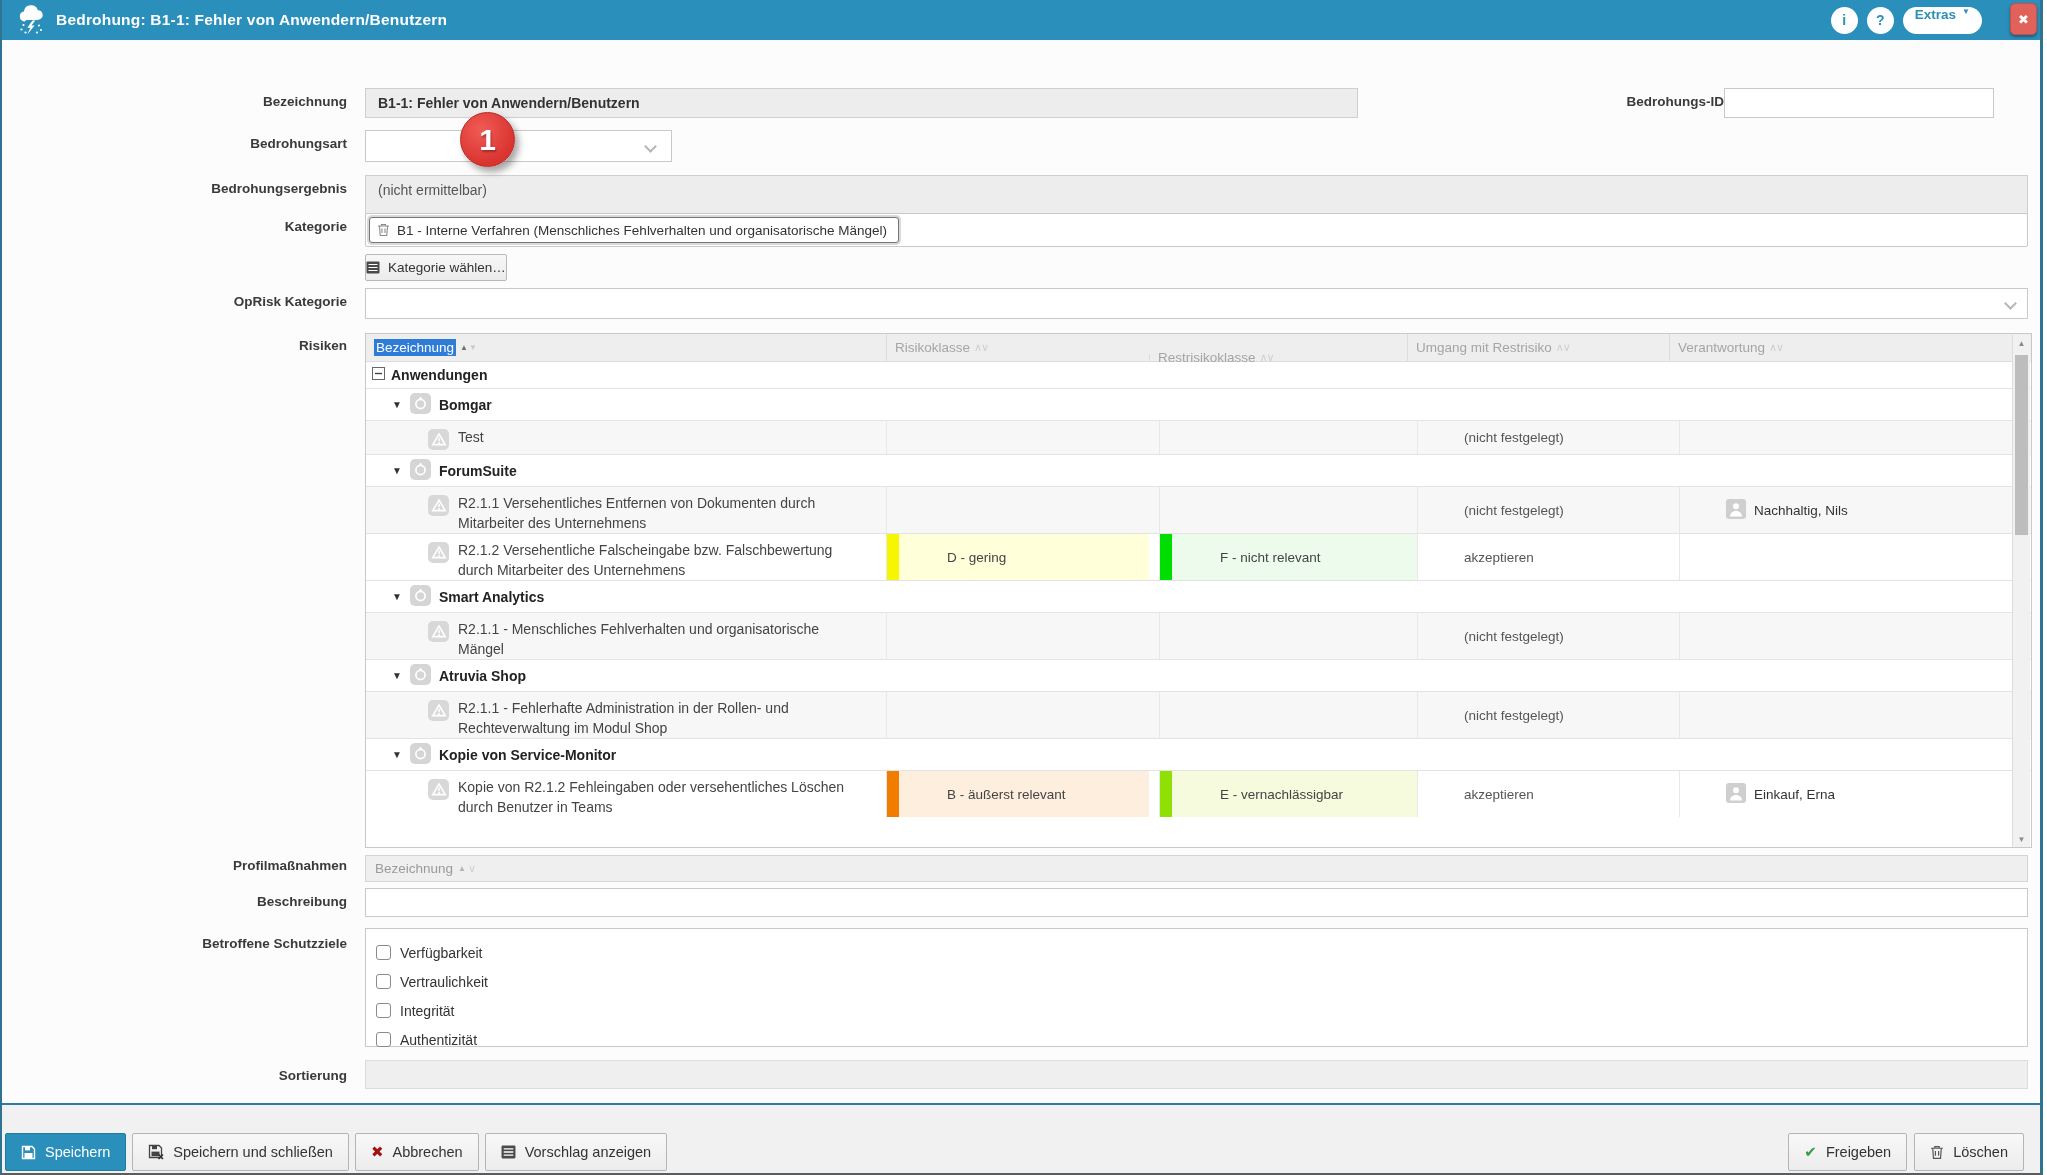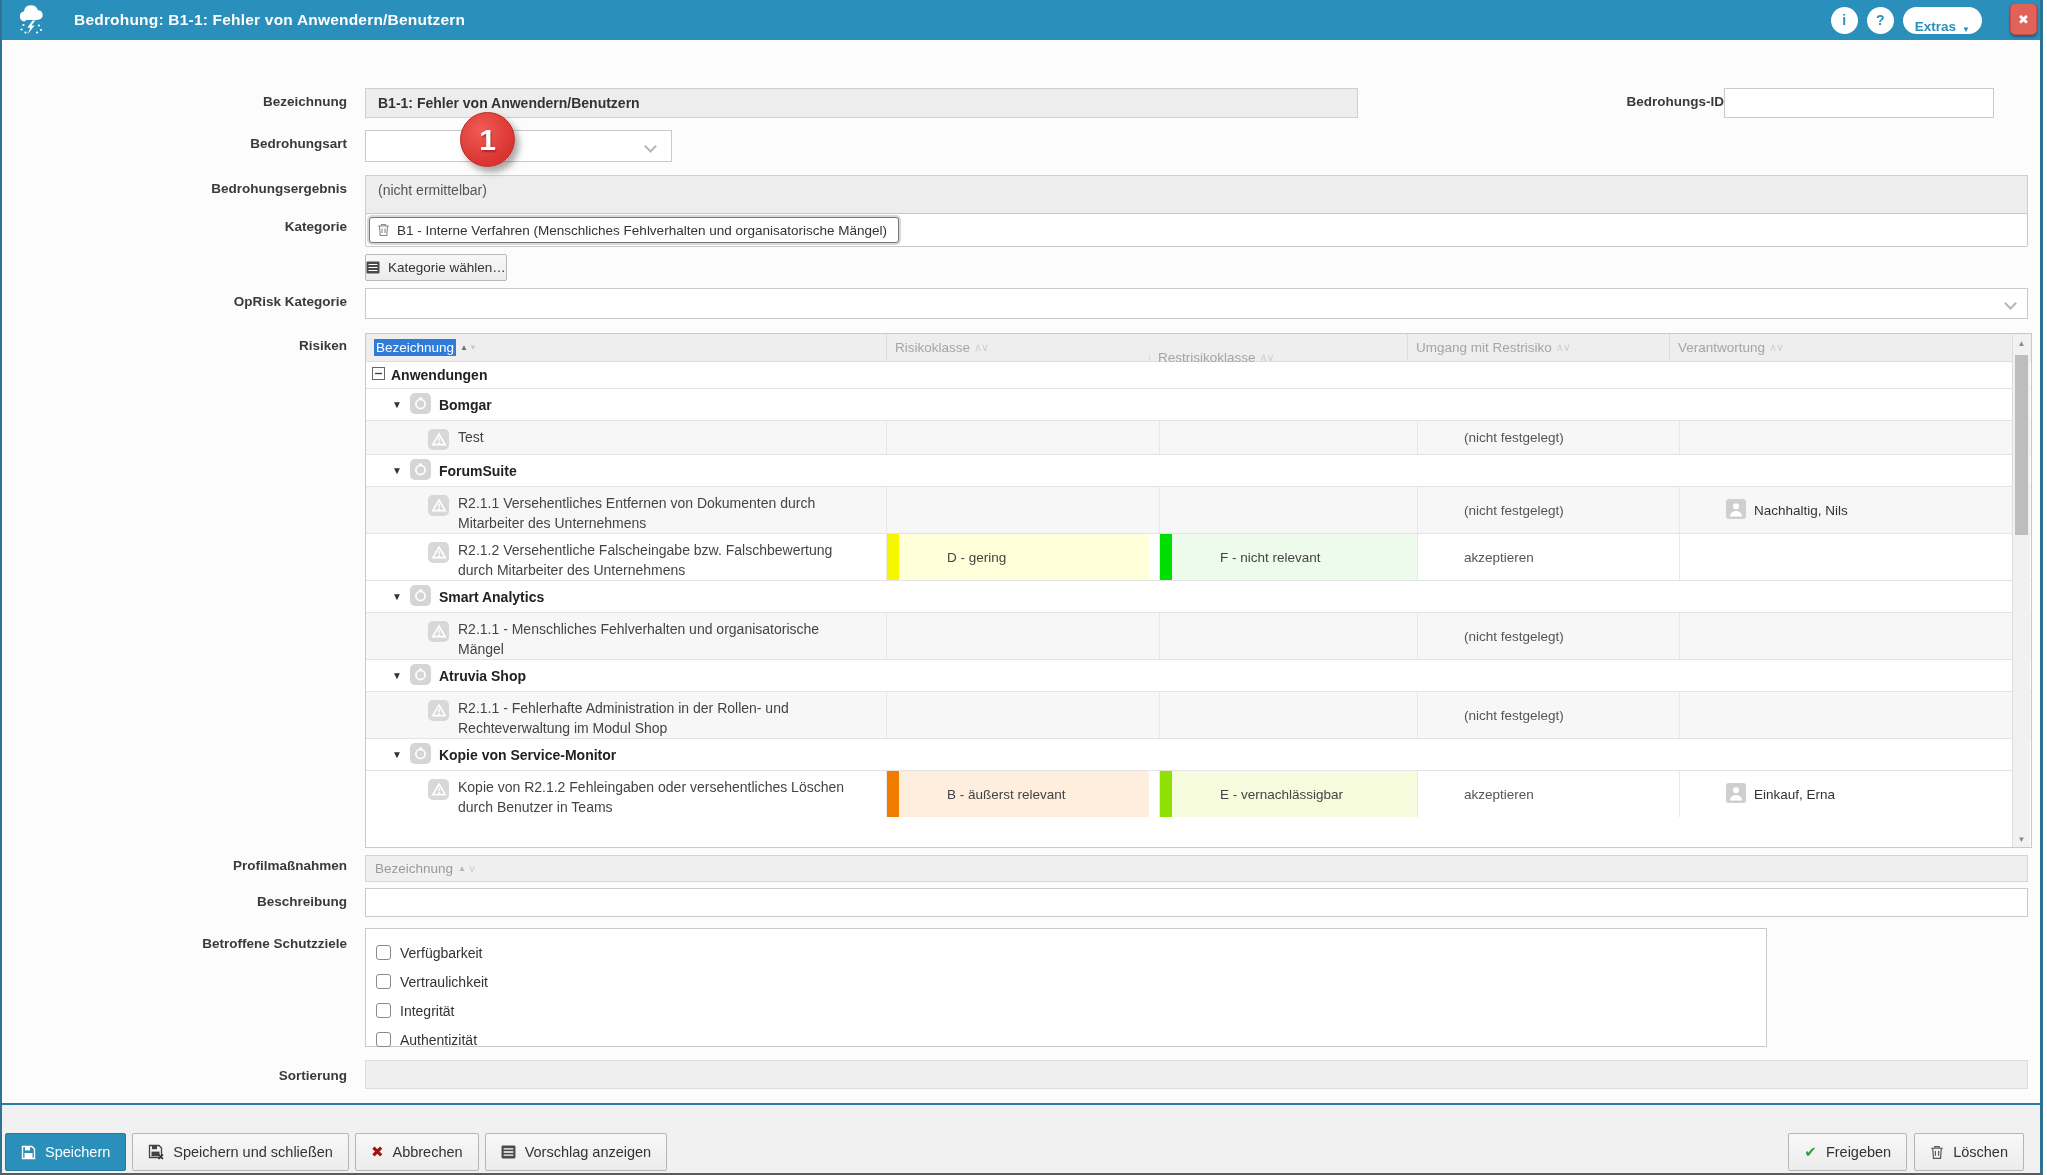--- a/index.html
+++ b/index.html
@@ -3,26 +3,26 @@
 <meta charset="utf-8">
 <style>
   * { margin:0; padding:0; box-sizing:border-box; }
   html,body { width:2047px; height:1175px; background:#fff; font-family:"Liberation Sans","DejaVu Sans",sans-serif; overflow:hidden; }
   .window { position:absolute; left:0; top:0; width:2043px; height:1175px; background:#fcfcfc;
             border-left:2px solid #2e7392; border-right:3px solid #2e7392; border-bottom:2px solid #5a5c5e; }
 
   
   .titlebar { position:absolute; left:0; top:0; right:0; height:40px; background:#2a8fba; display:flex; align-items:center; }
   .tb-icon { margin-left:14px; width:32px; height:30px; flex:0 0 auto; }
-  .tb-title { color:#fff; font-weight:bold; font-size:15.5px; margin-left:26px; letter-spacing:.2px; }
+  .tb-title { color:#fff; font-weight:bold; font-size:15.5px; margin-left:8px; letter-spacing:.2px; }
   .tb-right { position:absolute; right:58px; top:0; height:40px; display:flex; align-items:center; gap:9px; }
   .circle-btn { width:27px; height:27px; border-radius:50%; background:#fff; color:#2a8fba; font-weight:bold; font-size:14px;
                 display:flex; align-items:center; justify-content:center; cursor:default; }
   .extras-btn { height:27px; border-radius:14px; background:#fff; color:#2a8fba; font-weight:bold; font-size:13.5px;
-                display:flex; align-items:flex-end; gap:6px; padding:0 12px; }
+                display:flex; align-items:flex-start; gap:6px; padding:0 12px; }
   .extras-btn .dn { font-size:8px; }
   .close-tab { position:absolute; right:3px; top:3px; width:27px; height:32px; background:#e0625a; border:1px solid #c94f48;
                border-radius:5px; color:#fff; font-weight:bold; font-size:13px; display:flex; align-items:center; justify-content:center;
                box-shadow:0 2px 3px rgba(0,0,0,.35); z-index:30; }
 
   
   .content { position:absolute; left:0; top:40px; right:0; height:1063px; background:#fcfcfc; }
   .flabel { position:absolute; left:60px; width:285px; text-align:right; font-size:13.5px; font-weight:bold; color:#3a3a3a; }
   .ro-field { background:#ededed; border:1px solid #cfcfcf; }
   .wh-field { background:#fff; border:1px solid #c9c9c9; }
@@ -74,21 +74,21 @@
   .vwrap { display:flex; align-items:center; gap:8px; margin-left:10px; font-size:13.5px; color:#333; }
   .vscroll { position:absolute; right:1px; top:1px; width:18px; height:513px; background:#f1f1f1; border-left:1px solid #ddd; }
   .vs-up, .vs-dn { position:absolute; left:0; width:100%; text-align:center; font-size:8px; color:#8a8a8a; }
   .vs-up { top:4px; } .vs-dn { bottom:4px; }
   .vs-thumb { position:absolute; left:2px; top:20px; width:13px; height:180px; background:#bdbdbd; }
 
   
   .f-profil { position:absolute; left:363px; top:815px; width:1663px; height:27px; background:#efefef; border:1px solid #d5d5d5;
               display:flex; align-items:center; gap:5px; padding-left:9px; font-size:13.5px; color:#9a9a9a; }
   .f-beschr { position:absolute; left:363px; top:848px; width:1663px; height:29px; }
-  .f-schutz { position:absolute; left:363px; top:888px; width:1402px; height:119px; background:#fff; border:1px solid #c9c9c9; padding:9px 13px 0 10px; }
+  .f-schutz { position:absolute; left:363px; top:888px; width:1663px; height:119px; background:#fff; border:1px solid #c9c9c9; padding:9px 13px 0 10px; }
   .cbrow { display:flex; align-items:center; gap:9px; height:29px; }
   .cbox { width:15px; height:15px; background:#fff; border:1.5px solid #8a8a8a; border-radius:3px; }
   .cblabel { font-size:14px; color:#333; }
   .f-sort { position:absolute; left:363px; top:1020px; width:1663px; height:29px; background:#efefef; border:1px solid #dcdcdc; }
 
   
   .divider { position:absolute; left:0; right:0; top:1103px; height:2px; background:#2a7da8; }
   .footer { position:absolute; left:0; right:0; top:1105px; height:68px; background:#f1f1f1; }
   .fbtns-left { position:absolute; left:3px; top:28px; display:flex; gap:6px; }
   .fbtns-right { position:absolute; right:16px; top:28px; display:flex; gap:7px; }

